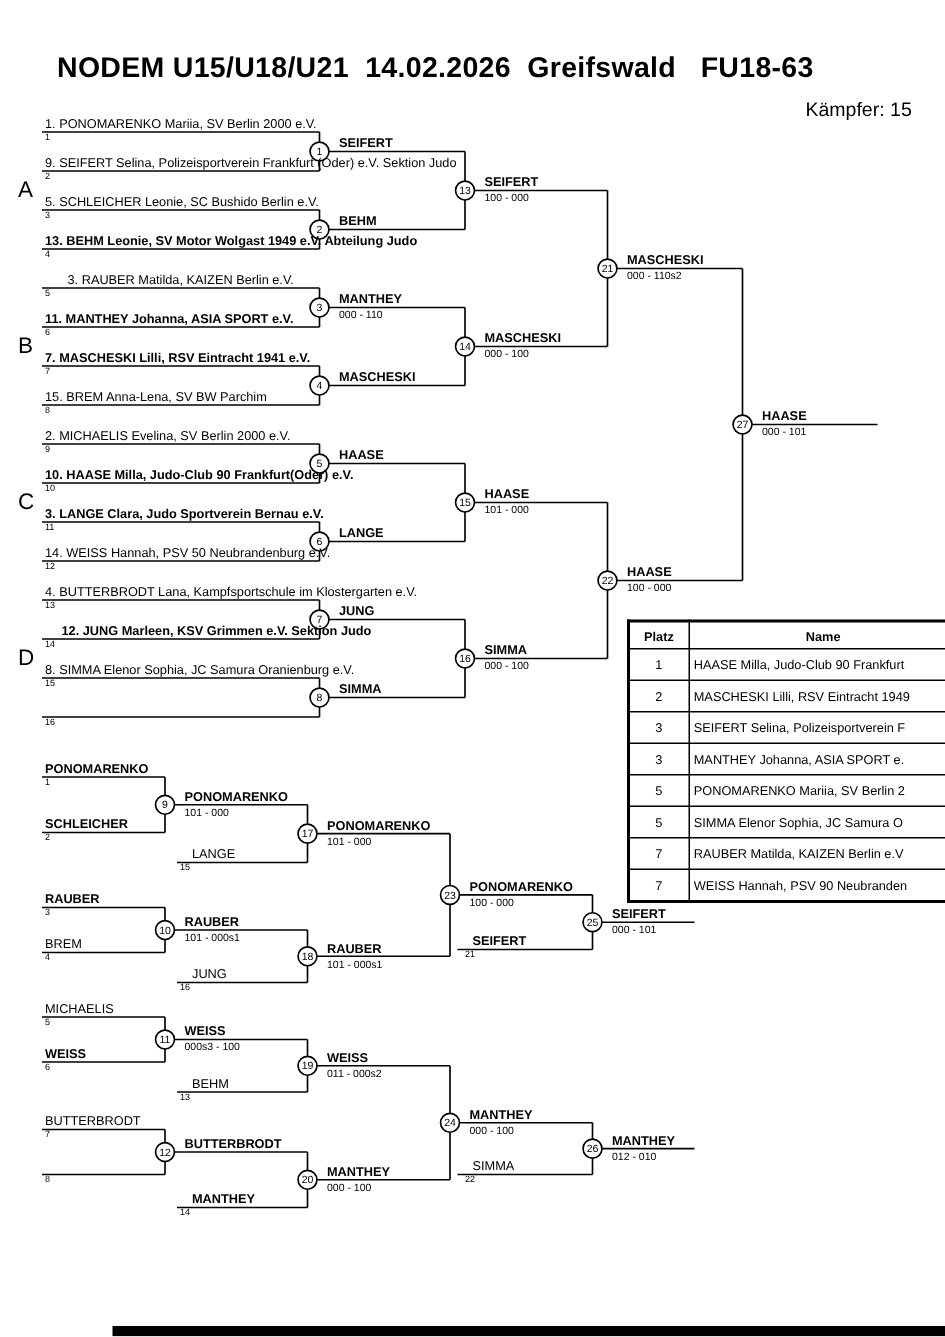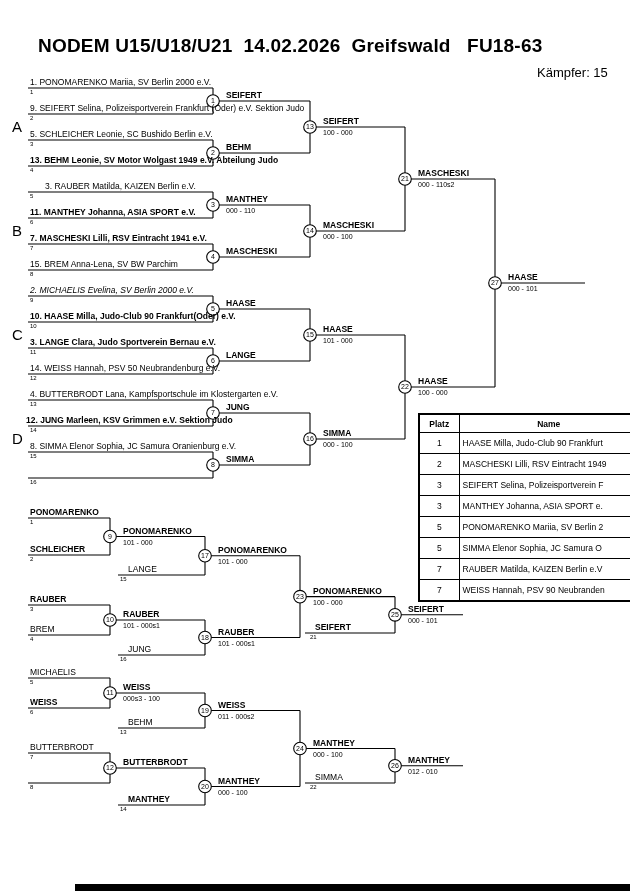--- a/index.html
+++ b/index.html
@@ -285,31 +285,31 @@
     <span class="t name" style="left: 30px; top: 156px; font-weight: bold;">13. BEHM Leonie, SV Motor Wolgast 1949 e.V. Abteilung Judo</span>
     <span class="t tiny" style="left: 30px; top: 167px;">4</span>
     <span class="t name" style="left: 32px; top: 182px; margin-left: 13px;">3. RAUBER Matilda, KAIZEN Berlin e.V.</span>
     <span class="t tiny" style="left: 30px; top: 193px;">5</span>
     <span class="t name" style="left: 30px; top: 208px; font-weight: bold;">11. MANTHEY Johanna, ASIA SPORT e.V.</span>
     <span class="t tiny" style="left: 30px; top: 219px;">6</span>
     <span class="t name" style="left: 30px; top: 234px; font-weight: bold;">7. MASCHESKI Lilli, RSV Eintracht 1941 e.V.</span>
     <span class="t tiny" style="left: 30px; top: 245px;">7</span>
     <span class="t name" style="left: 30px; top: 260px;">15. BREM Anna-Lena, SV BW Parchim</span>
     <span class="t tiny" style="left: 30px; top: 271px;">8</span>
-    <span class="t name" style="left: 30px; top: 286px; font-style: italic;">2. MICHAELIS Evelina, SV Berlin 2000 e.V.</span>
+    <span class="t name" style="left: 30px; top: 286px;">2. MICHAELIS Evelina, SV Berlin 2000 e.V.</span>
     <span class="t tiny" style="left: 30px; top: 297px;">9</span>
     <span class="t name" style="left: 30px; top: 312px; font-weight: bold;">10. HAASE Milla, Judo-Club 90 Frankfurt(Oder) e.V.</span>
     <span class="t tiny" style="left: 30px; top: 323px;">10</span>
     <span class="t name" style="left: 30px; top: 338px; font-weight: bold;">3. LANGE Clara, Judo Sportverein Bernau e.V.</span>
     <span class="t tiny" style="left: 30px; top: 349px;">11</span>
     <span class="t name" style="left: 30px; top: 364px;">14. WEISS Hannah, PSV 50 Neubrandenburg e.V.</span>
     <span class="t tiny" style="left: 30px; top: 375px;">12</span>
     <span class="t name" style="left: 30px; top: 390px;">4. BUTTERBRODT Lana, Kampfsportschule im Klostergarten e.V.</span>
     <span class="t tiny" style="left: 30px; top: 401px;">13</span>
-    <span class="t name" style="left: 26px; top: 416px; font-weight: bold;">12. JUNG Marleen, KSV Grimmen e.V. Sektion Judo</span>
+    <span class="t name" style="left: 41px; top: 416px; font-weight: bold;">12. JUNG Marleen, KSV Grimmen e.V. Sektion Judo</span>
     <span class="t tiny" style="left: 30px; top: 427px;">14</span>
     <span class="t name" style="left: 30px; top: 442px;">8. SIMMA Elenor Sophia, JC Samura Oranienburg e.V.</span>
     <span class="t tiny" style="left: 30px; top: 453px;">15</span>
     <span class="t tiny" style="left: 30px; top: 479px;">16</span>
     <span class="t winner" style="left: 226px; top: 91px; font-weight: bold;">SEIFERT</span>
     <span class="t winner" style="left: 226px; top: 143px; font-weight: bold;">BEHM</span>
     <span class="t winner" style="left: 226px; top: 195px; font-weight: bold;">MANTHEY</span>
     <span class="t score" style="left: 226px; top: 207px;">000 - 110</span>
     <span class="t winner" style="left: 226px; top: 247px; font-weight: bold;">MASCHESKI</span>
     <span class="t winner" style="left: 226px; top: 299px; font-weight: bold;">HAASE</span>

